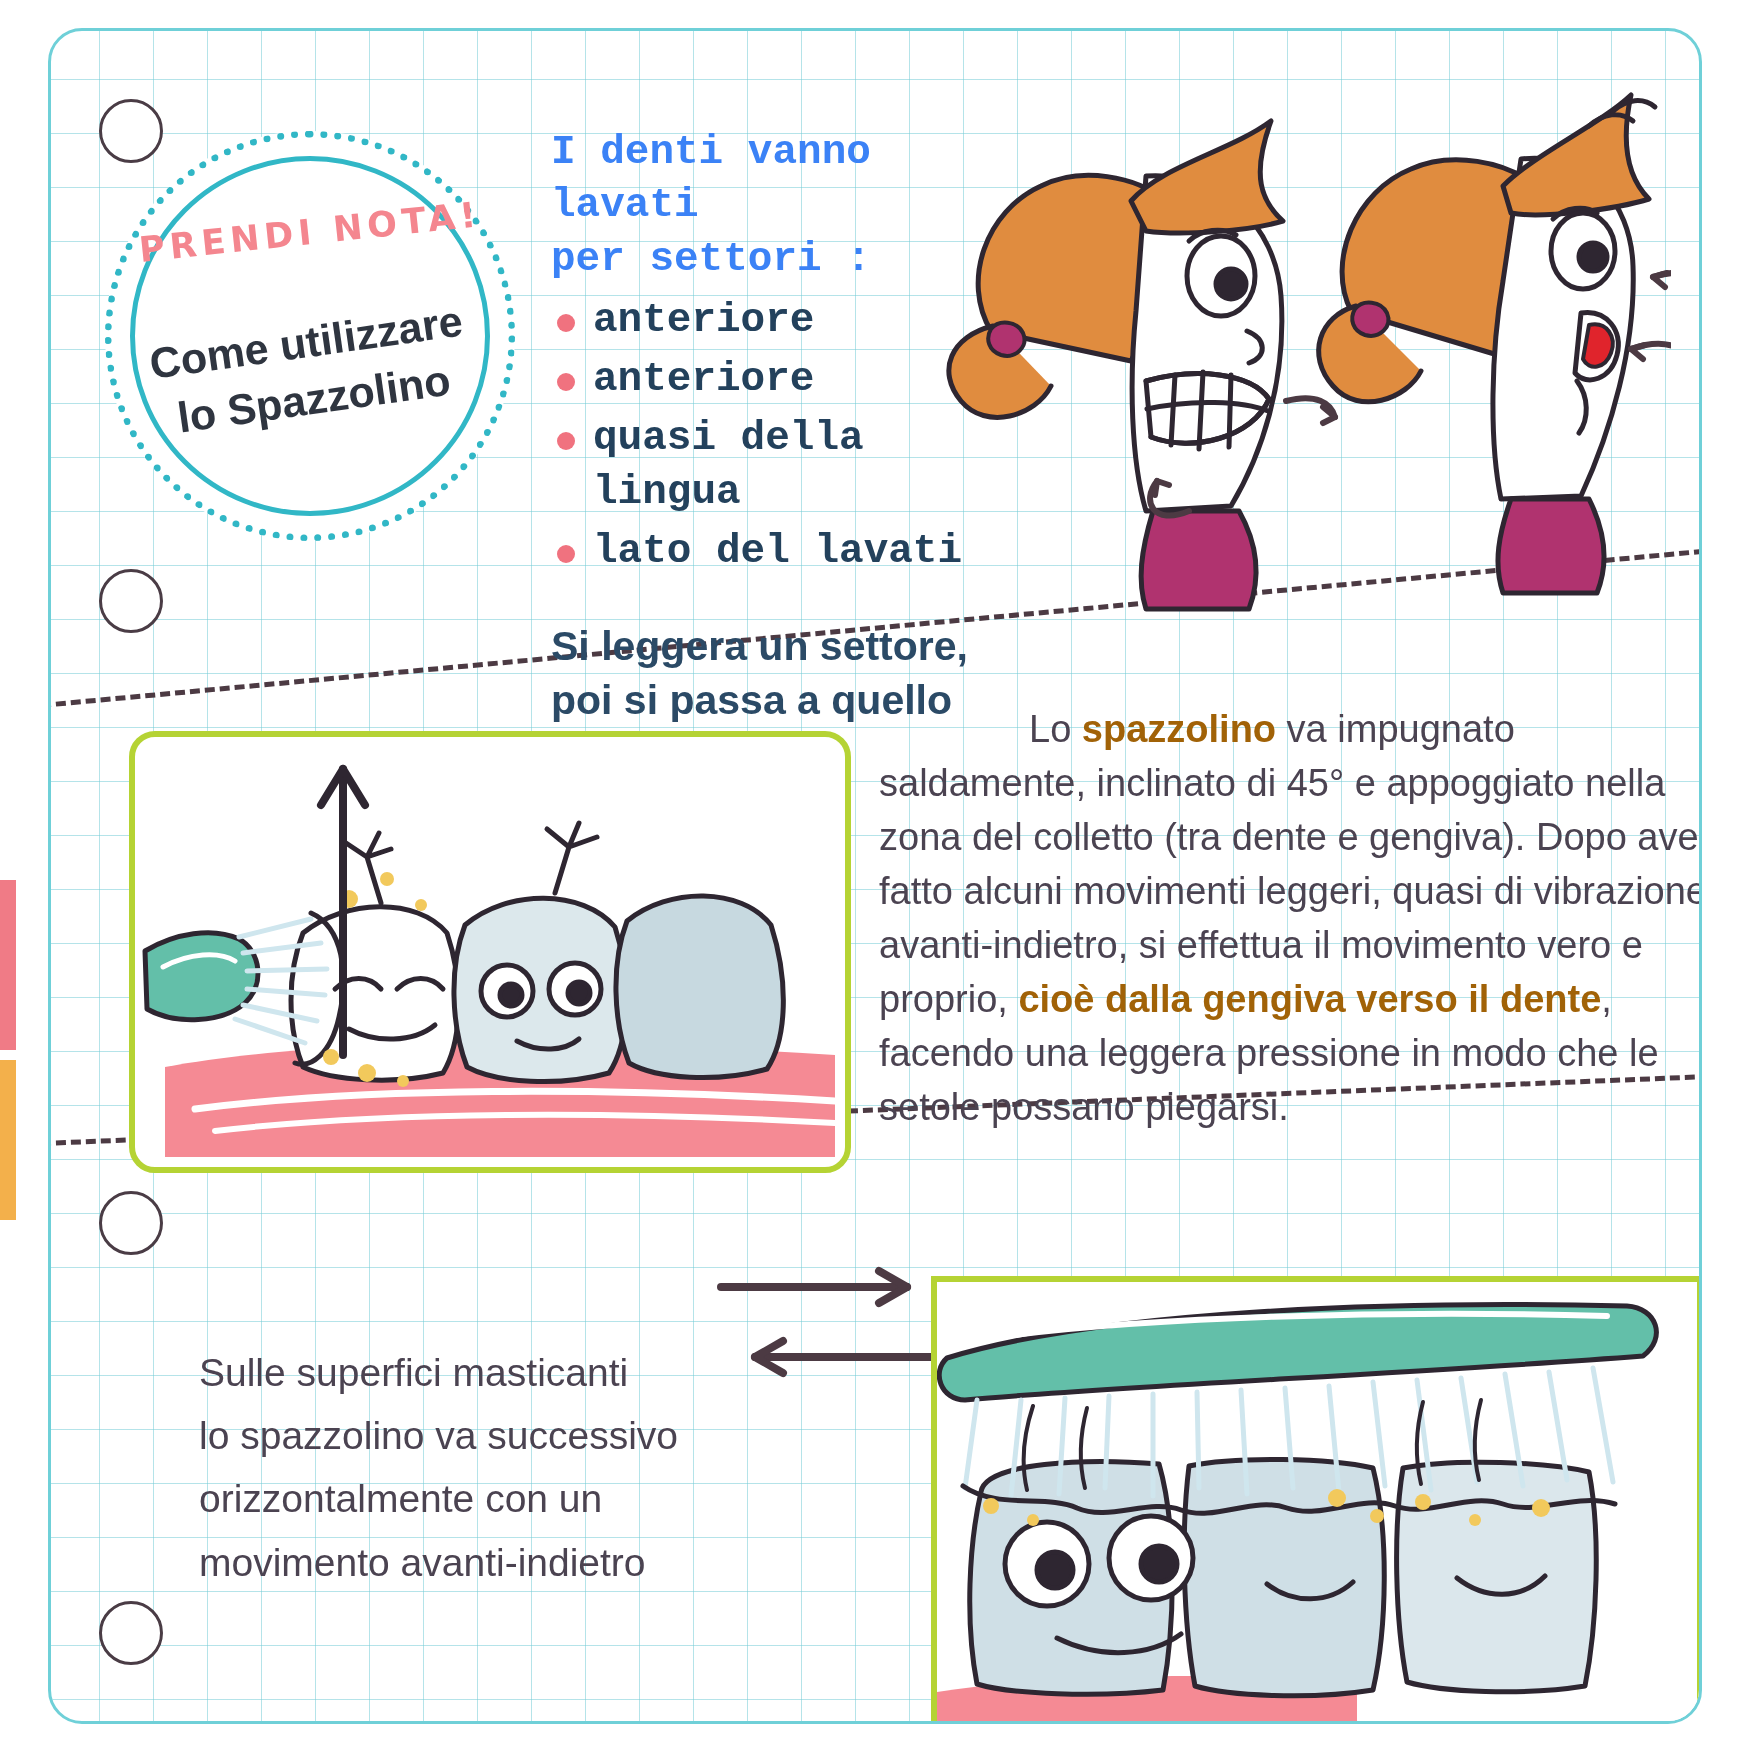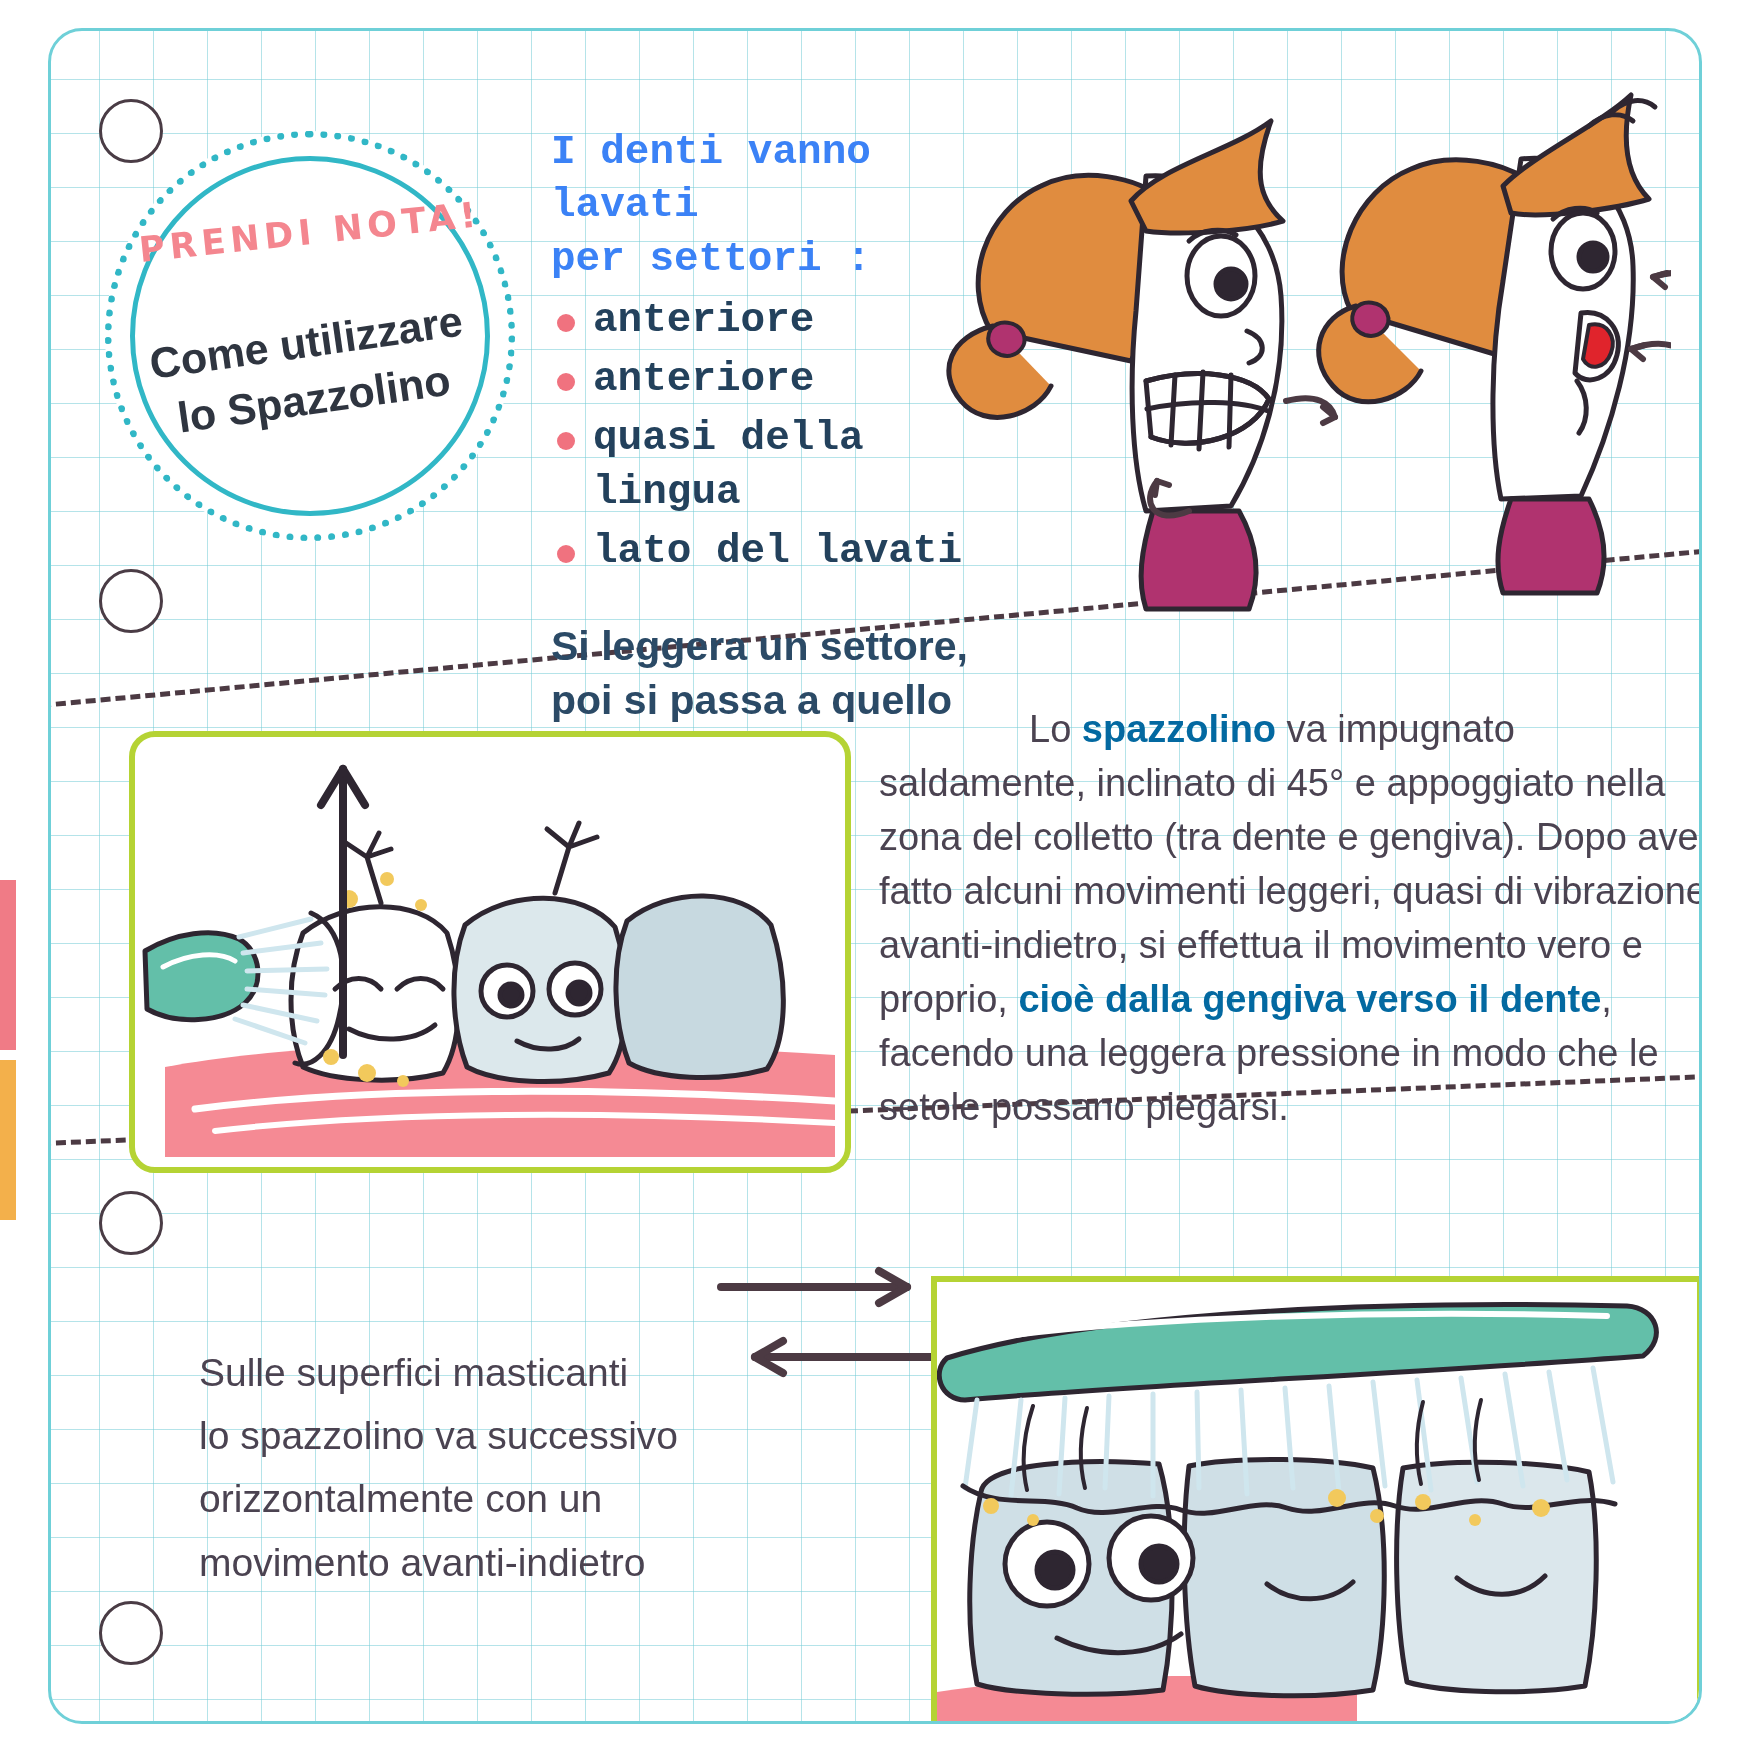--- a/index.html
+++ b/index.html
@@ -84,21 +84,21 @@
   .bullets li:before{
     content:"";position:absolute;left:6px;top:20px;
     width:18px;height:18px;border-radius:50%;background:#f0727f;
   }
   .topText .para2{margin-top:42px;}
   
   .rightText{
     position:absolute;left:828px;top:672px;width:836px;
     color:#4b4351;font-size:38px;line-height:1.42;
   }
-  .rightText b{color:#0369a1;}
+  .rightText b{color:#a16207;}
   .rightText .indent{display:inline-block;width:150px;}
   
   .bottomText{
     position:absolute;left:148px;top:1310px;width:560px;
     color:#4b4351;font-size:39px;line-height:1.62;font-weight:normal;
   }
   
   .frame{
     position:absolute;background:#ffffff;border:6px solid #b5d334;
     overflow:hidden;

